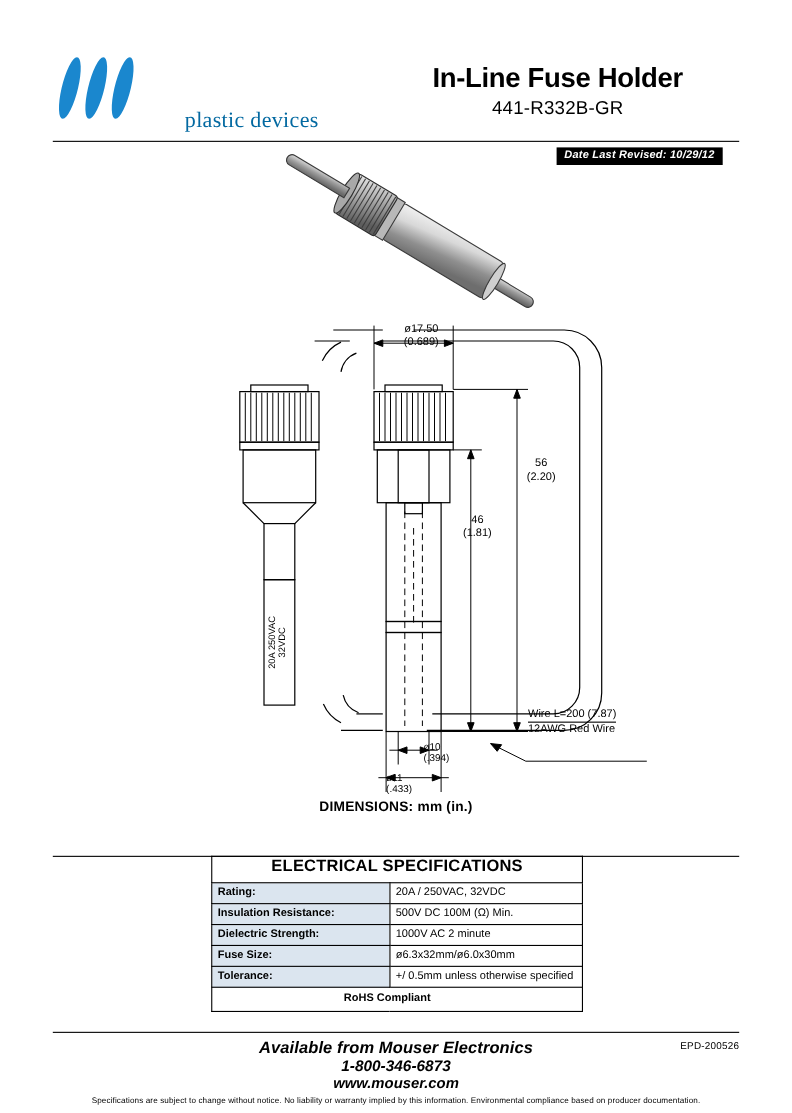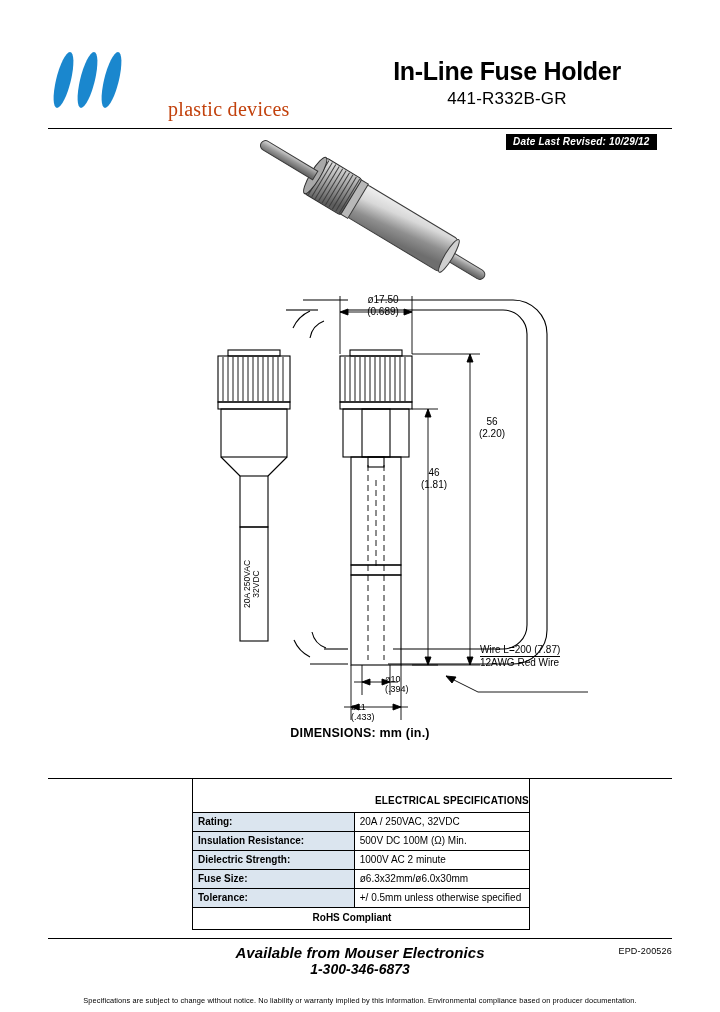--- a/index.html
+++ b/index.html
@@ -65,21 +65,21 @@
     color: #1a87ce;
     letter-spacing: -1px;
     line-height: 1;
   }
   .logo-sub {
     position: absolute;
     left: 120px;
     top: 55px;
     font-family: "Liberation Serif", serif;
     font-size: 20px;
-    color: #c2410c;
+    color: #0369a1;
     letter-spacing: 0.3px;
     line-height: 1;
   }
 
   .title-block {
     position: absolute;
     right: 0;
     top: 14px;
     width: 330px;
     text-align: center;
@@ -165,24 +165,24 @@
     width: 100%;
     border: 1.6px solid #000;
   }
   table.spec td, table.spec th {
     border: 1px solid #000;
     font-size: 10px;
     padding: 3px 5px;
     line-height: 1.2;
   }
   table.spec th.spec-title {
-    font-size: 10px;
-    font-weight: bold;
-    text-align: right;
-    padding: 16px 0 5px 0;
+    font-size: 15px;
+    font-weight: bold;
+    text-align: center;
+    padding: 0 0 5px 0;
     letter-spacing: 0.2px;
   }
   table.spec td.lab {
     width: 48%;
     font-weight: bold;
     background: #dbe5ef;
   }
   table.spec td.val {
     background: #fff;
   }
@@ -512,19 +512,20 @@
         <td class="rohs" colspan="2">RoHS Compliant</td>
       </tr>
     </tbody>
       </table>
   </div>
 
   <div class="footer-rule"></div>
 
   <div class="footer">
     <div class="f1">Available from Mouser Electronics</div>
-    <div class="f2">1-300-346-6873</div>
+    <div class="f2">1-800-346-6873</div>
+    <div class="f3">www.mouser.com</div>
     <div class="epd">EPD-200526</div>
   </div>
 
   <div class="disclaimer">Specifications are subject to change without notice.   No liability or warranty implied by this information.   Environmental compliance based on producer documentation.</div>
 
 </div>
 
 </body></html>

